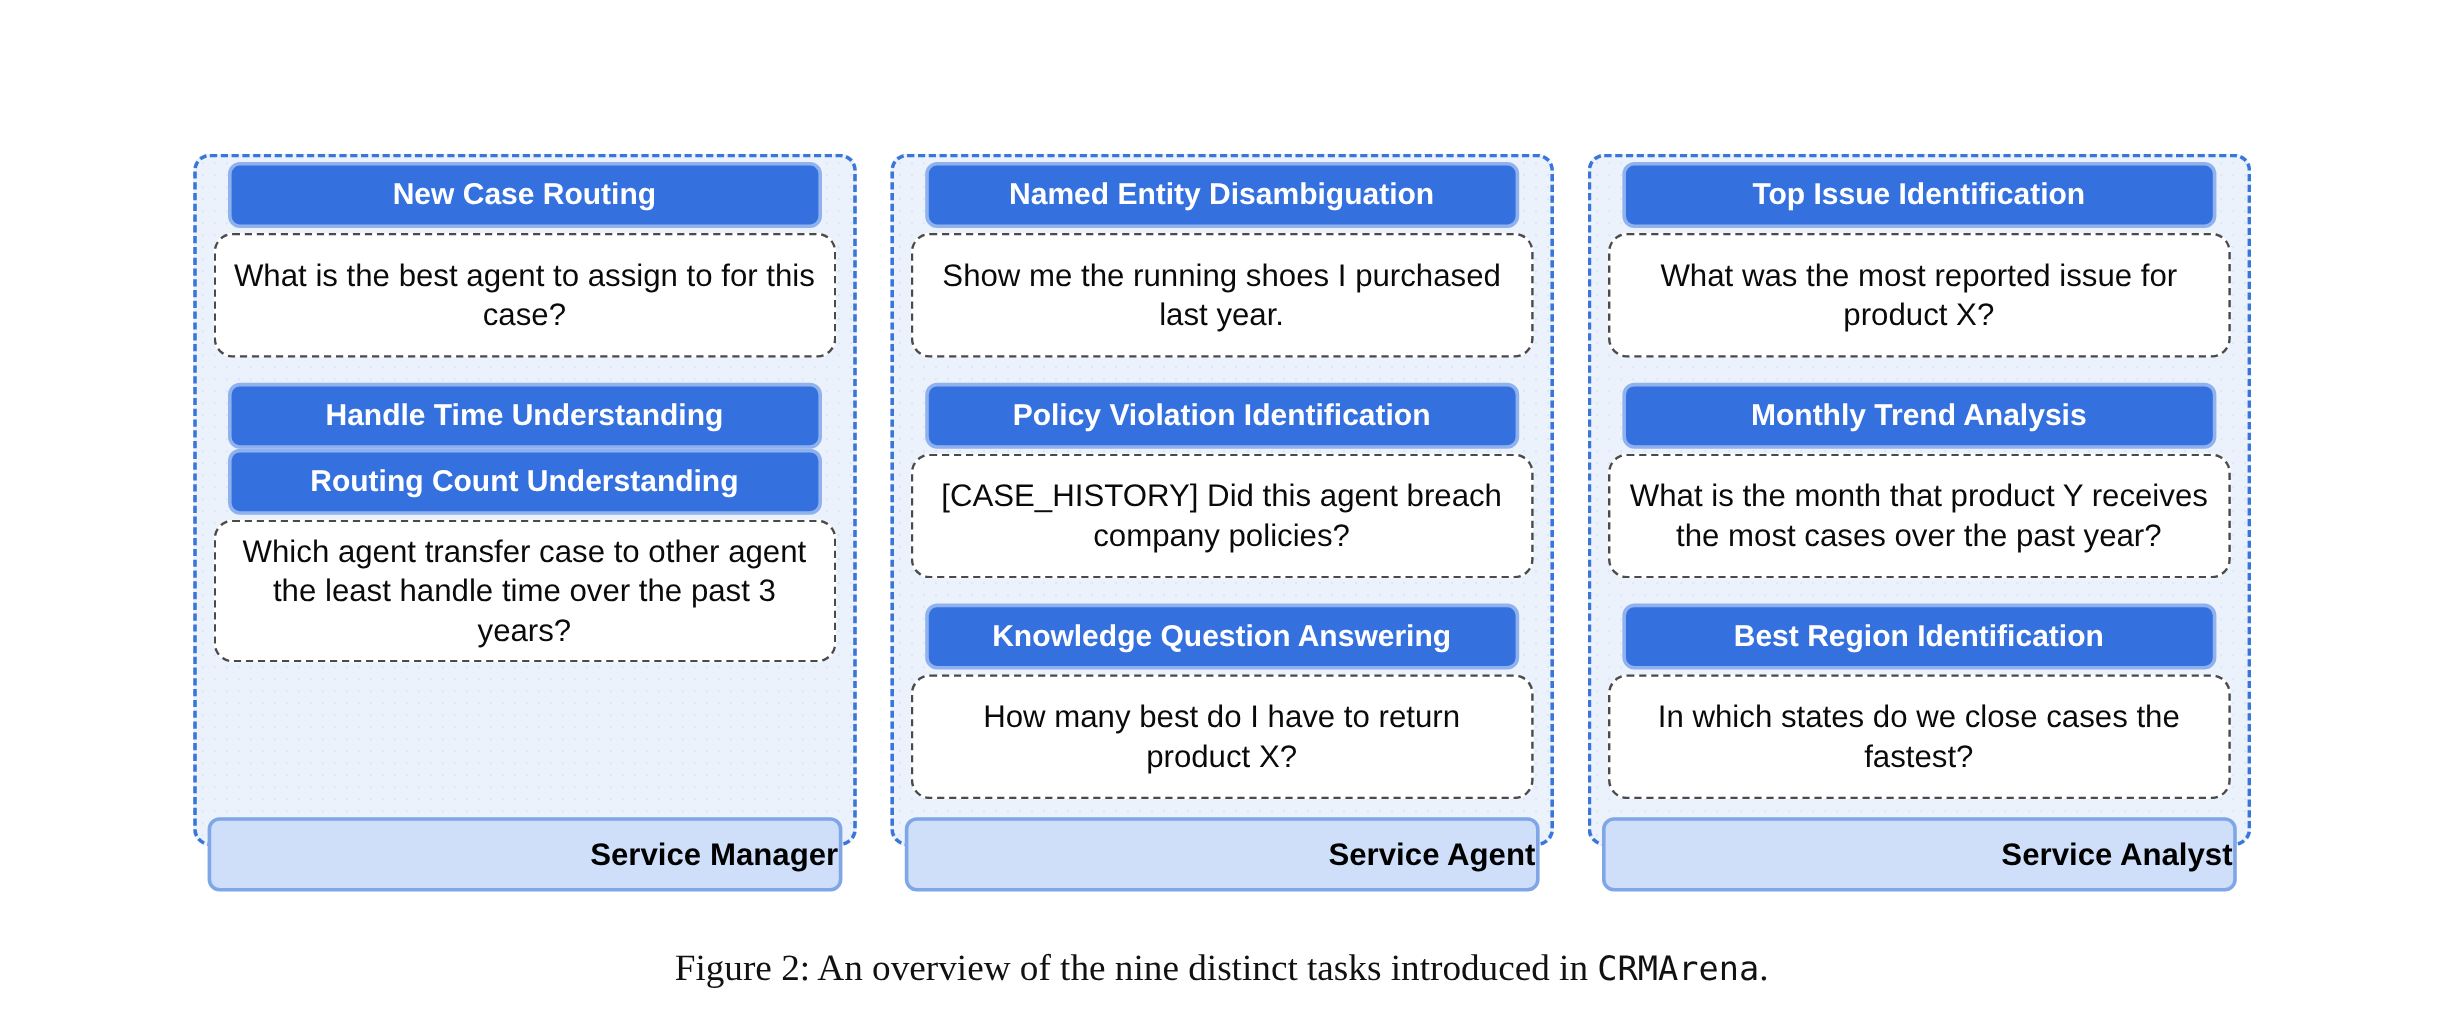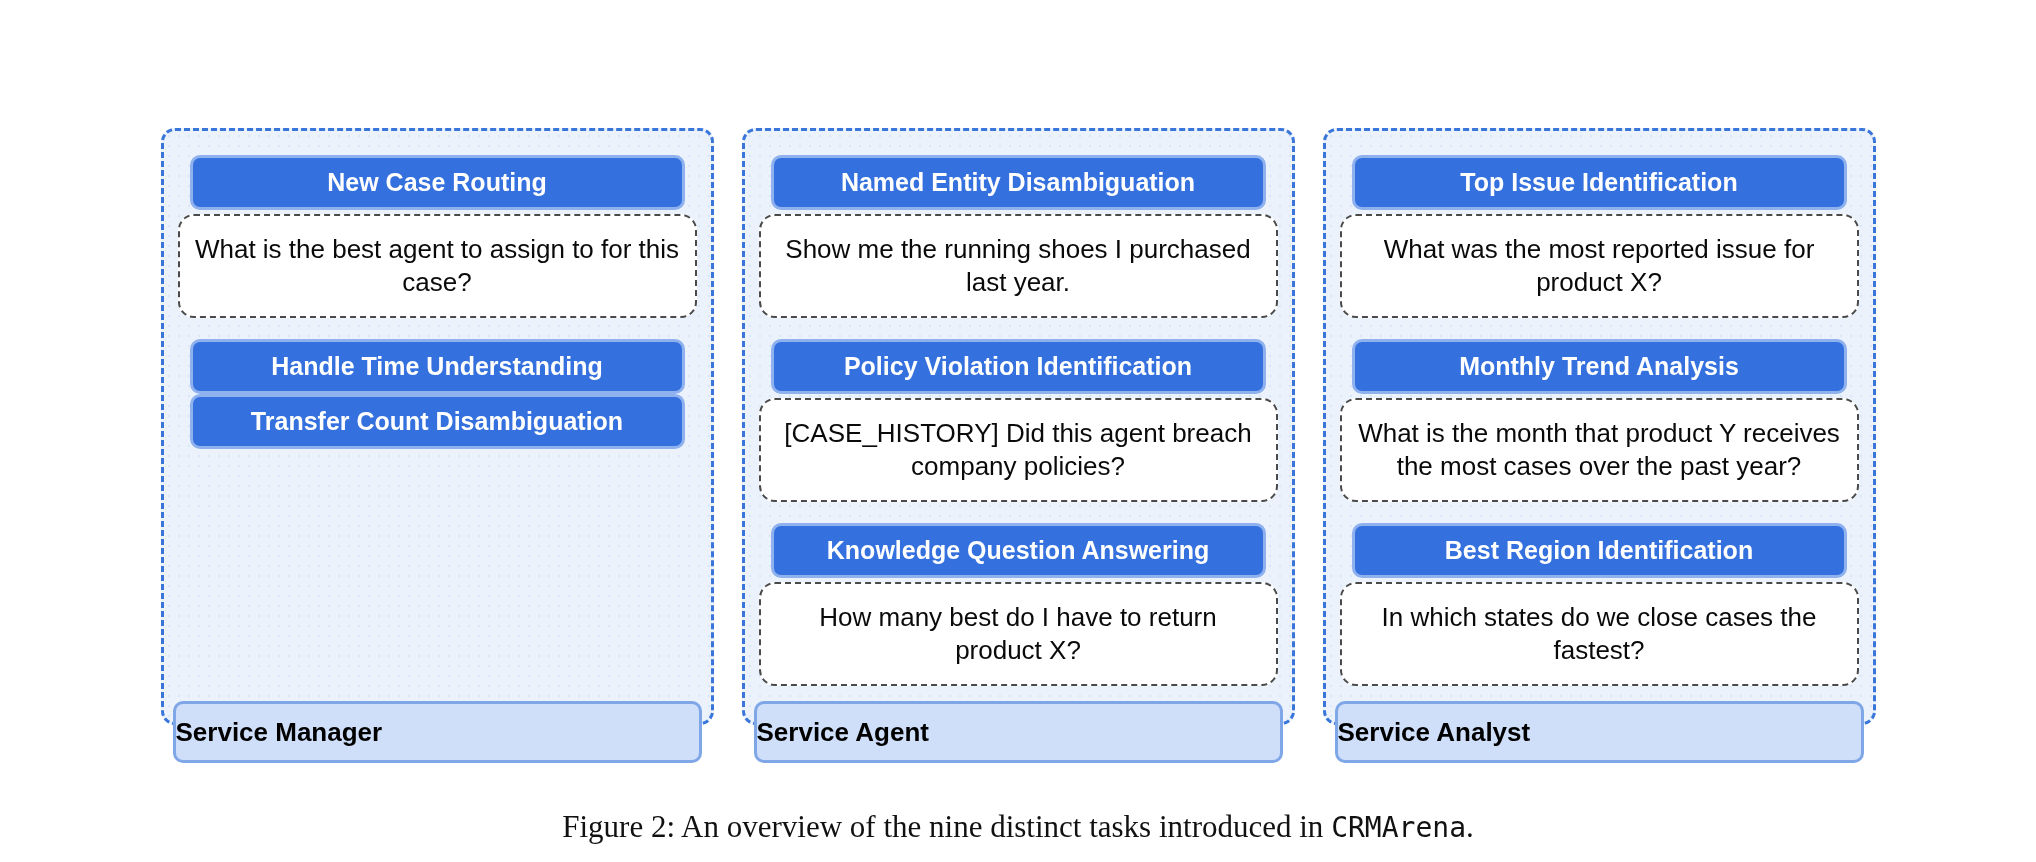--- a/index.html
+++ b/index.html
@@ -28,21 +28,21 @@
     flex-direction: column;
   }
   .panel {
     flex: 1;
     box-sizing: border-box;
     border: 3px dashed #3a76d9;
     border-radius: 14px;
     background-color: #ebf2fc;
     background-image: radial-gradient(circle, #d9e7fa 1.2px, rgba(0,0,0,0) 1.2px);
     background-size: 10px 10px;
-    padding: 24px 14px 36px 14px;
+    padding: 4px 14px 36px 14px;
     display: flex;
     flex-direction: column;
   }
   .task-header {
     margin: 0 12px;
     height: 55px;
     box-sizing: border-box;
     background: #3470de;
     border: 3px solid #8fb2ee;
     border-radius: 10px;
@@ -80,21 +80,21 @@
     height: 62px;
     box-sizing: border-box;
     background: #cfdffa;
     border: 3px solid #7fa6e6;
     border-radius: 10px;
     color: #000000;
     font-size: 26px;
     font-weight: bold;
     display: flex;
     align-items: center;
-    justify-content: flex-start;
+    justify-content: flex-end;
     text-align: center;
   }
   .caption {
     margin-top: 46px;
     text-align: center;
     font-family: "Liberation Serif", serif;
     font-size: 31px;
     color: #111111;
   }
   .caption .code {
@@ -114,21 +114,24 @@
         <div class="task-header">
           <span>New Case Routing</span>
         </div>
         <div class="question-box">
           <span>What is the best agent to assign to for this case?</span>
         </div>
         <div class="task-header">
           <span>Handle Time Understanding</span>
         </div>
         <div class="task-header">
-          <span>Transfer Count Disambiguation</span>
+          <span>Routing Count Understanding</span>
+        </div>
+        <div class="question-box last">
+          <span>Which agent transfer case to other agent the least handle time over the past 3 years?</span>
         </div>
       </div>
       <div class="role-bar">
         <span>Service Manager</span>
       </div>
     </div>
 
     <div class="column">
       <div class="panel">
         <div class="task-header">

